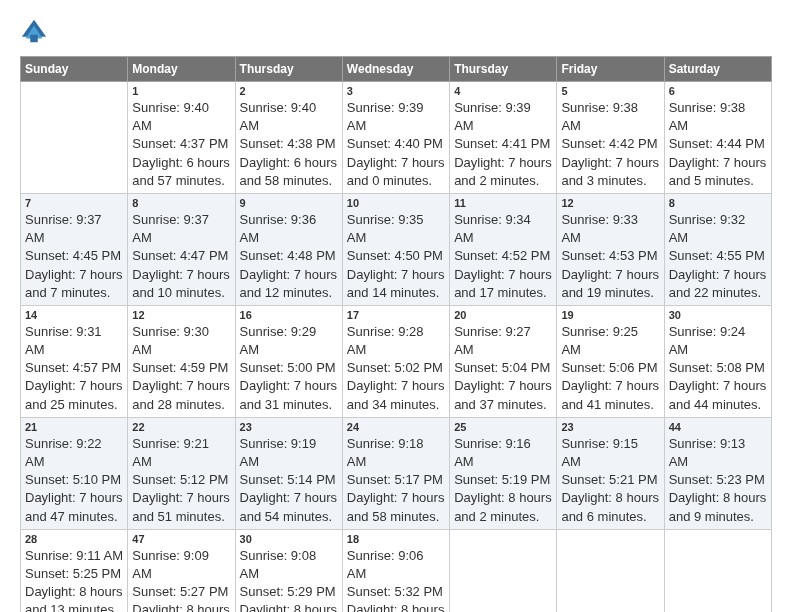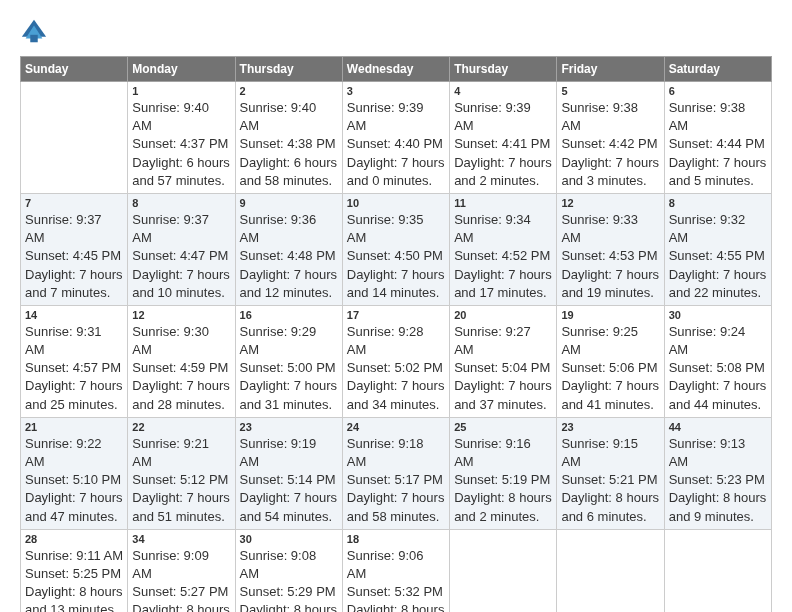--- a/index.html
+++ b/index.html
@@ -243,21 +243,21 @@
             <span class="day-num">44</span>
             <div class="day-info">Sunrise: 9:13 AM<br>Sunset: 5:23 PM<br>Daylight: 8 hours<br>and 9 minutes.</div>
           </td>
         </tr>
         <tr>
           <td>
             <span class="day-num">28</span>
             <div class="day-info">Sunrise: 9:11 AM<br>Sunset: 5:25 PM<br>Daylight: 8 hours<br>and 13 minutes.</div>
           </td>
           <td>
-            <span class="day-num">34</span>
+            <span class="day-num">47</span>
             <div class="day-info">Sunrise: 9:09 AM<br>Sunset: 5:27 PM<br>Daylight: 8 hours<br>and 17 minutes.</div>
           </td>
           <td>
             <span class="day-num">30</span>
             <div class="day-info">Sunrise: 9:08 AM<br>Sunset: 5:29 PM<br>Daylight: 8 hours<br>and 21 minutes.</div>
           </td>
           <td>
             <span class="day-num">18</span>
             <div class="day-info">Sunrise: 9:06 AM<br>Sunset: 5:32 PM<br>Daylight: 8 hours<br>and 25 minutes.</div>
           </td>

